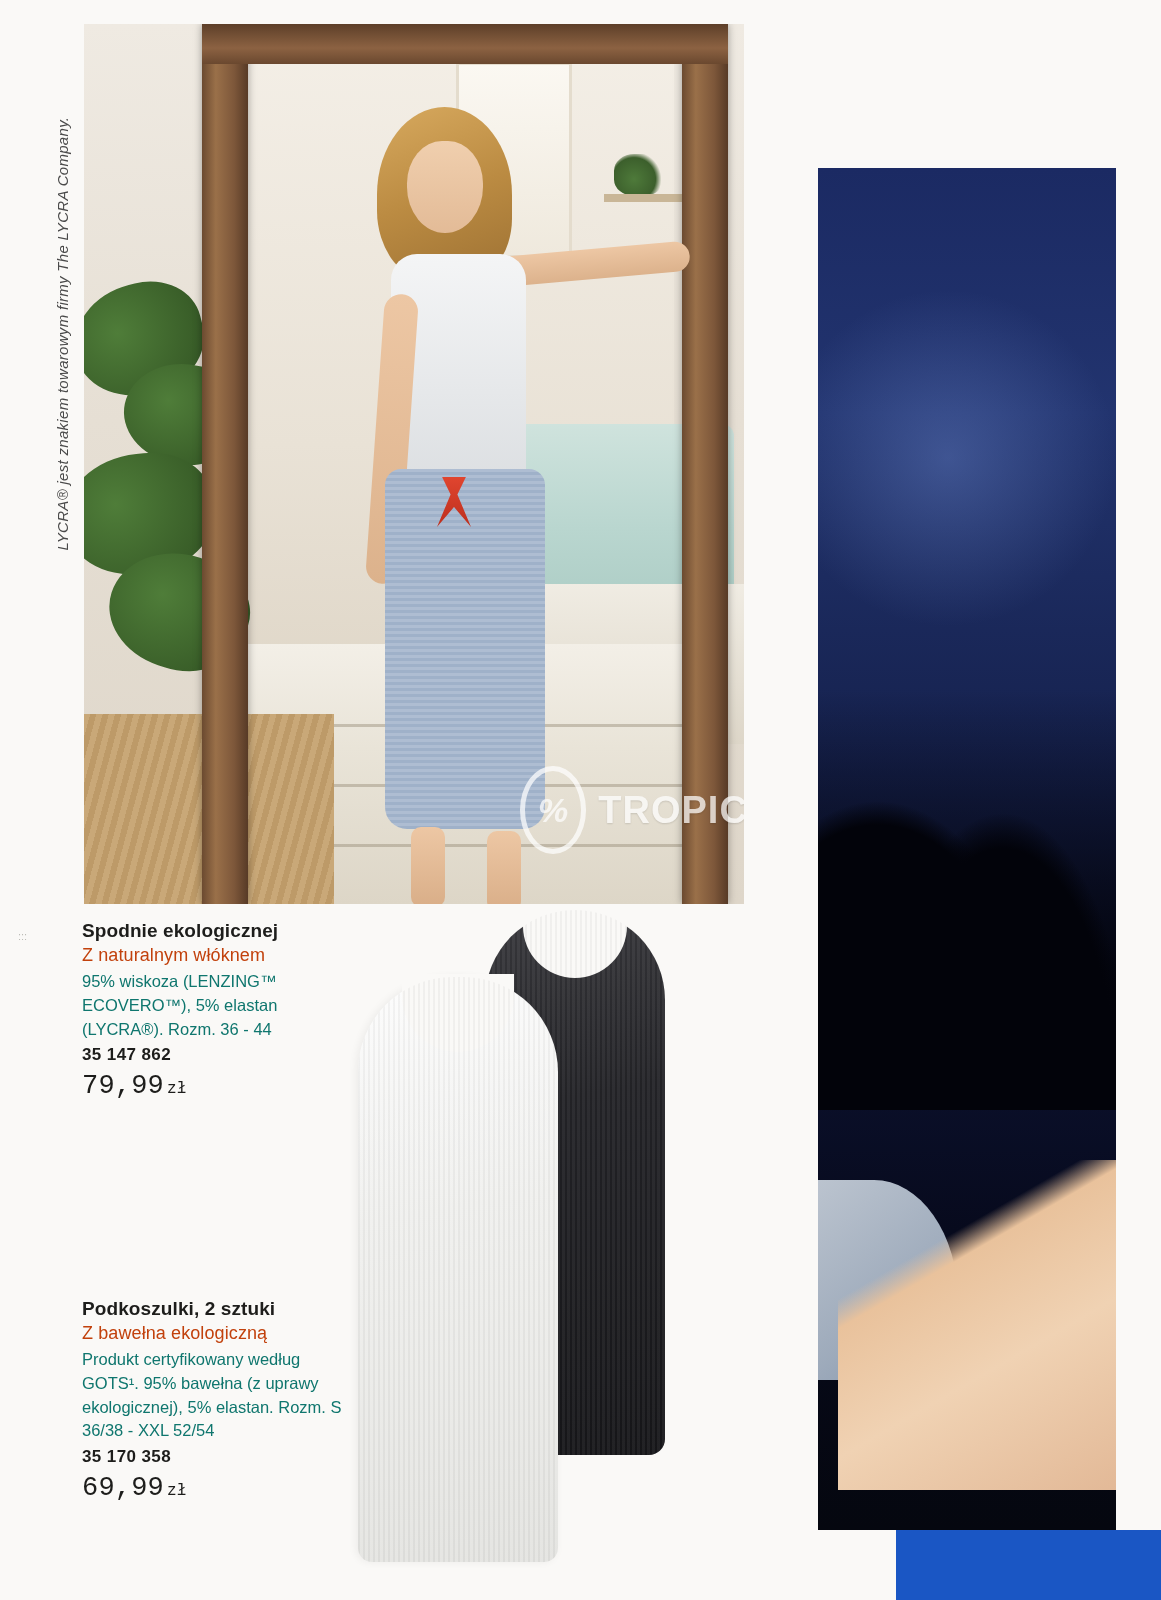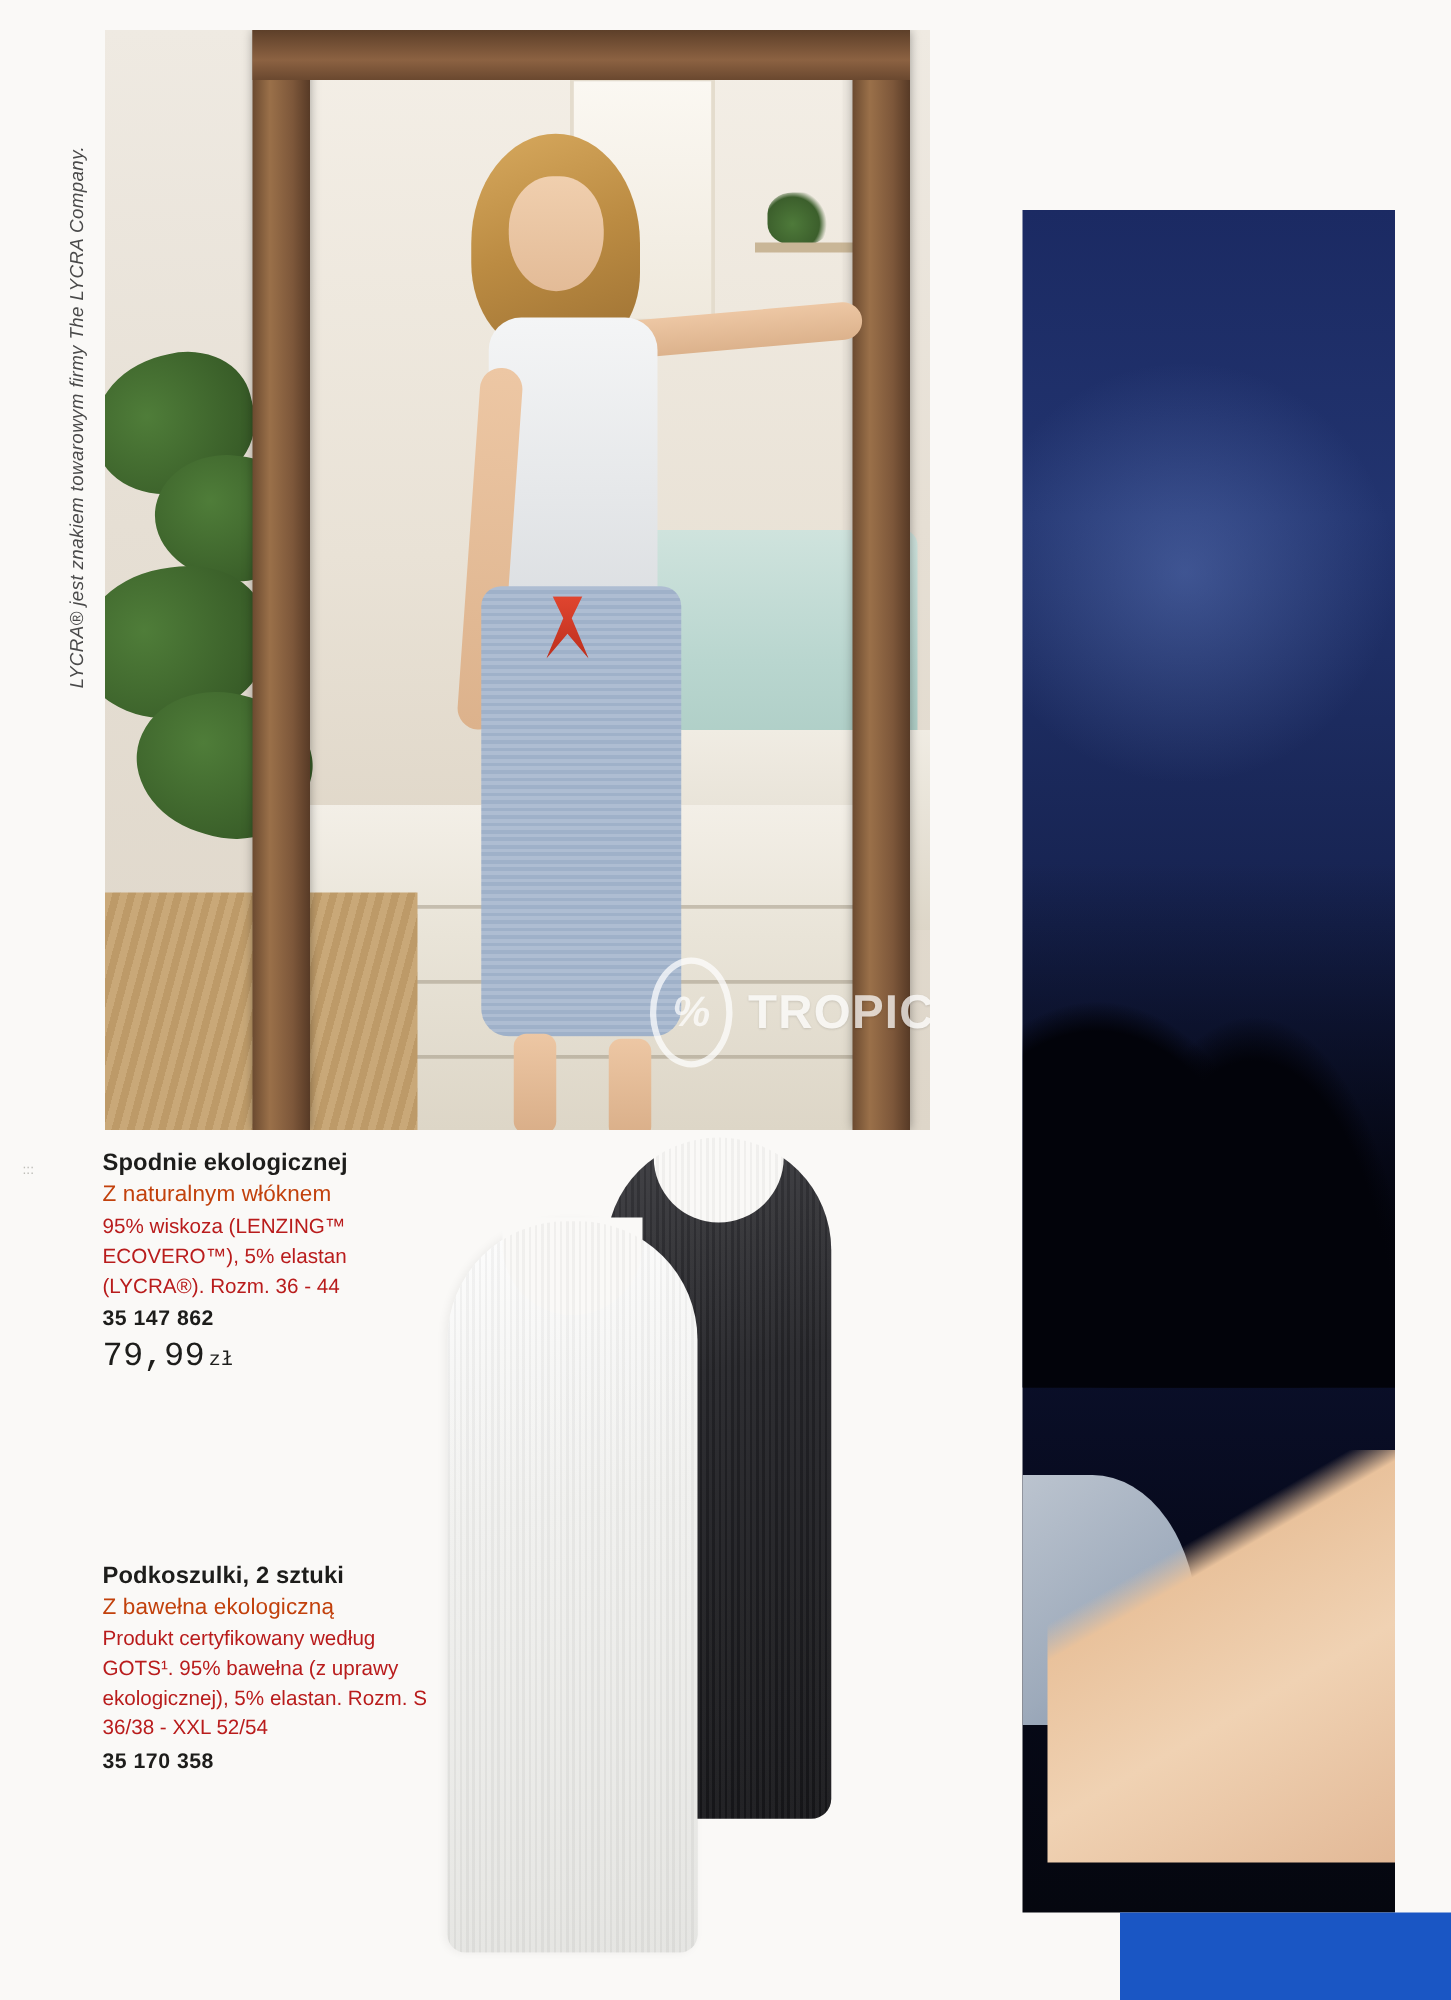--- a/index.html
+++ b/index.html
@@ -267,38 +267,38 @@
   }
 
   
   .product {
     position: absolute;
     left: 82px;
     width: 260px;
     color: #1d1d1b;
   }
   .product.p1 { top: 920px; }
-  .product.p2 { top: 1250px; }
+  .product.p2 { top: 1298px; }
 
   .p-title {
     font-size: 19px;
     font-weight: bold;
     letter-spacing: 0.1px;
     margin: 0 0 3px 0;
   }
   .p-sub {
     font-size: 18px;
     color: #c2410c;
     margin: 0 0 4px 0;
     letter-spacing: 0.1px;
   }
   .p-desc {
     font-size: 16.5px;
     line-height: 1.44;
-    color: #b91c1c;
+    color: #0f766e;
     margin: 0 0 2px 0;
   }
   .p-code {
     font-size: 17px;
     font-weight: bold;
     margin: 4px 0 6px 0;
     letter-spacing: 0.4px;
   }
   .p-price {
     font-size: 27px;
@@ -398,15 +398,18 @@
     <p class="p-price">
       <span>79,99</span><span class="cur">zł</span>
     </p>
   </div>
 
   <div class="product p2">
     <p class="p-title">Podkoszulki, 2 sztuki</p>
     <p class="p-sub">Z bawełna ekologiczną</p>
     <p class="p-desc">Produkt certyfikowany według GOTS¹. 95% bawełna (z uprawy ekologicznej), 5% elastan. Rozm. S 36/38 - XXL 52/54</p>
     <p class="p-code">35 170 358</p>
+    <p class="p-price">
+      <span>69,99</span><span class="cur">zł</span>
+    </p>
   </div>
 
 </div>
 
 </body></html>

